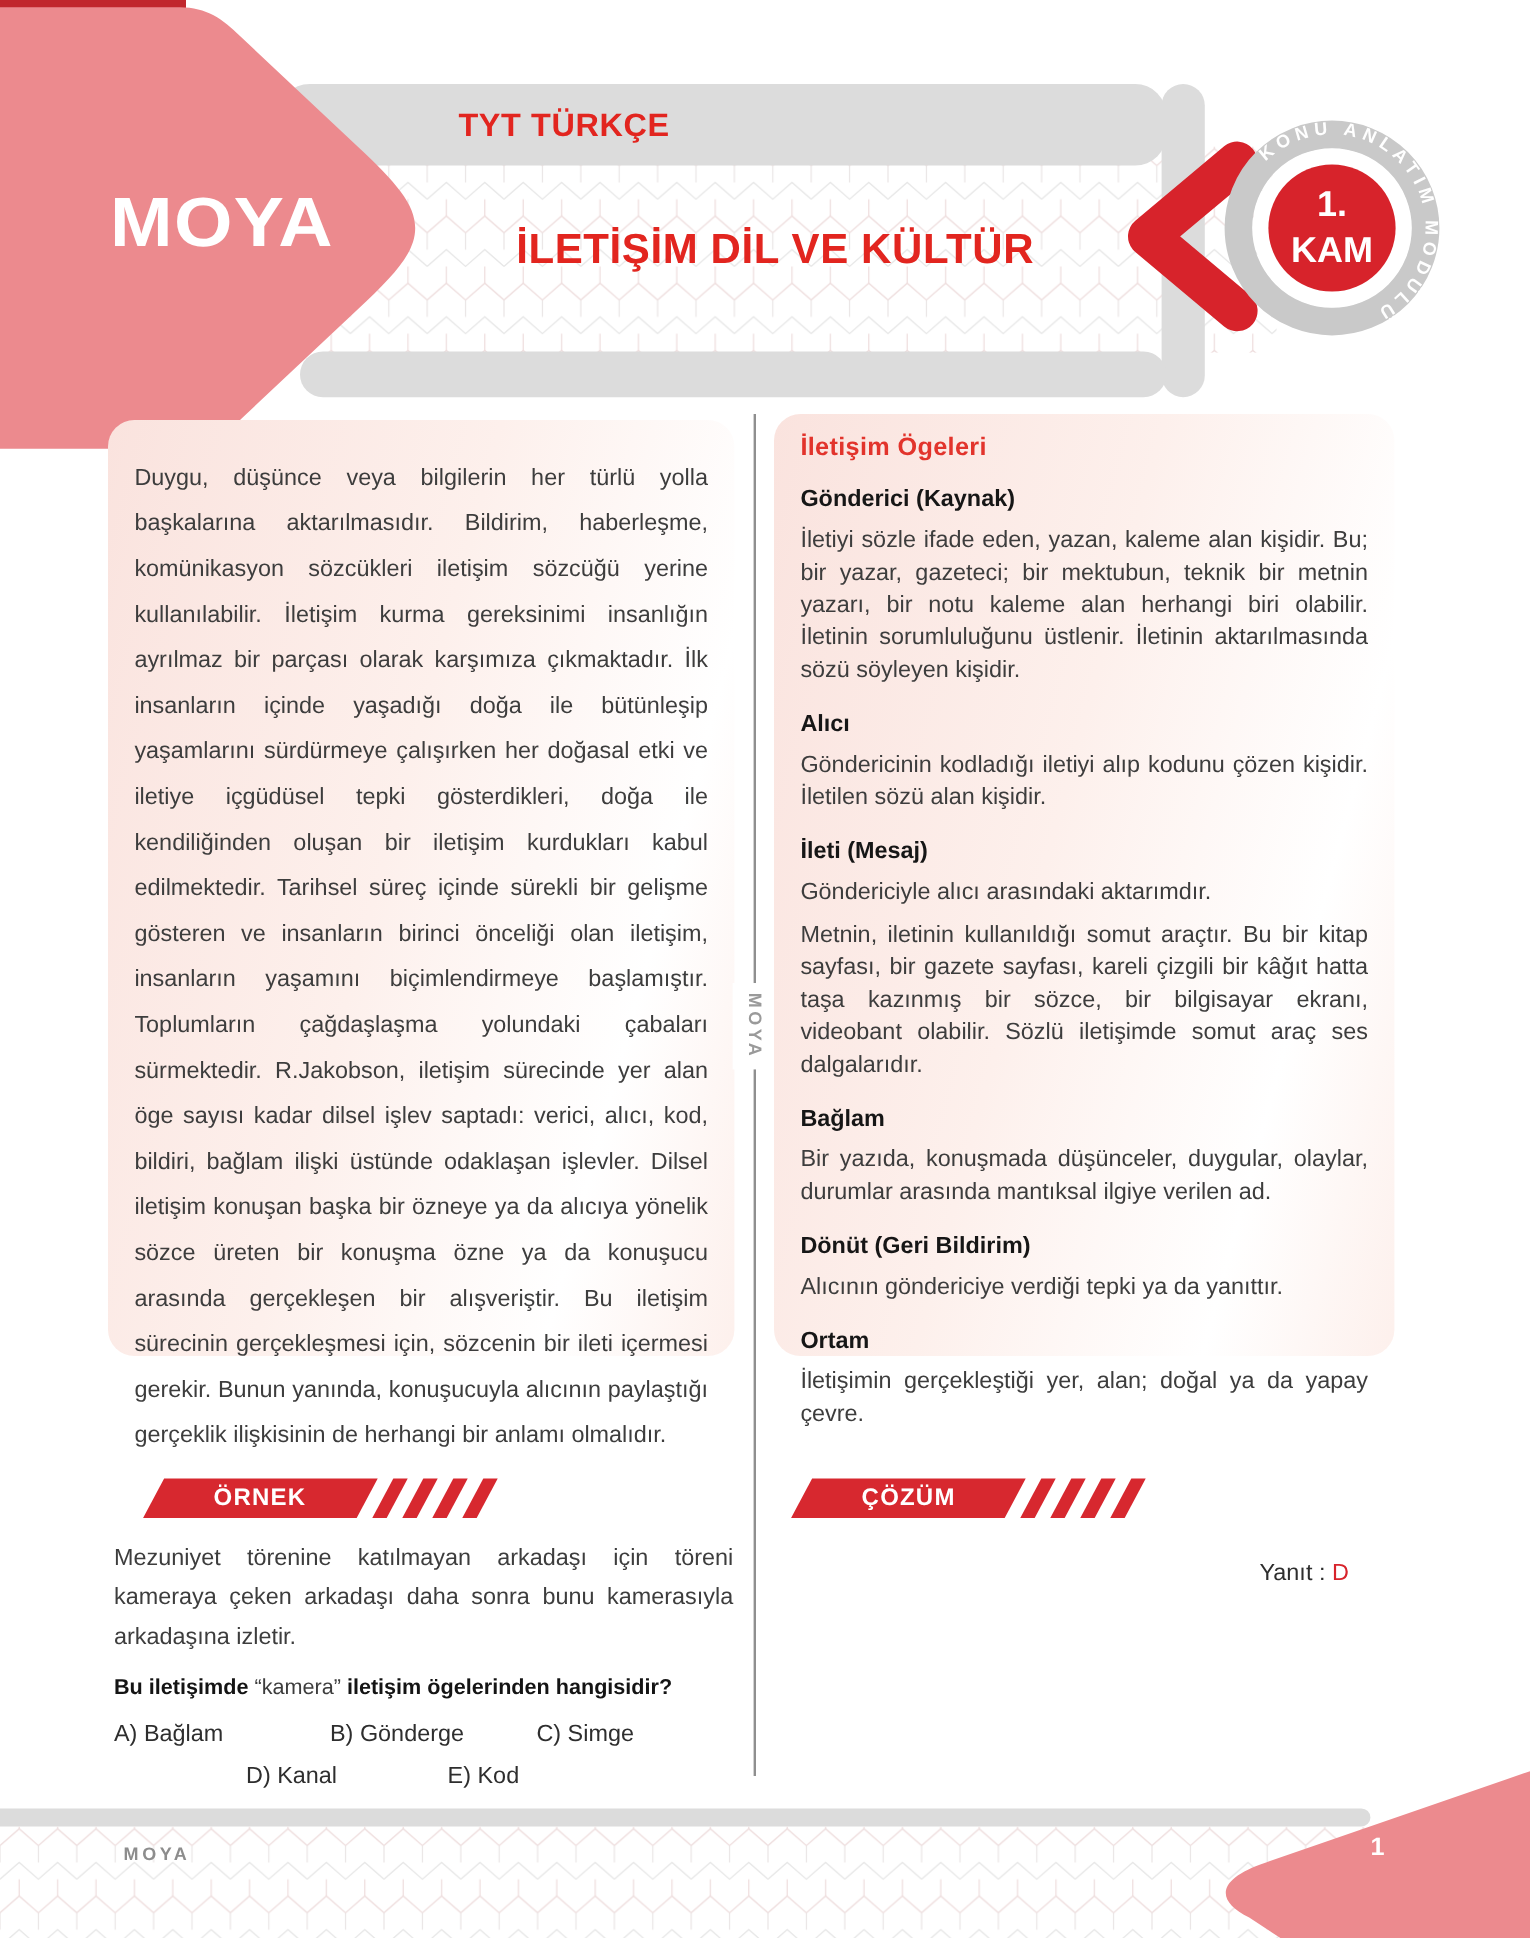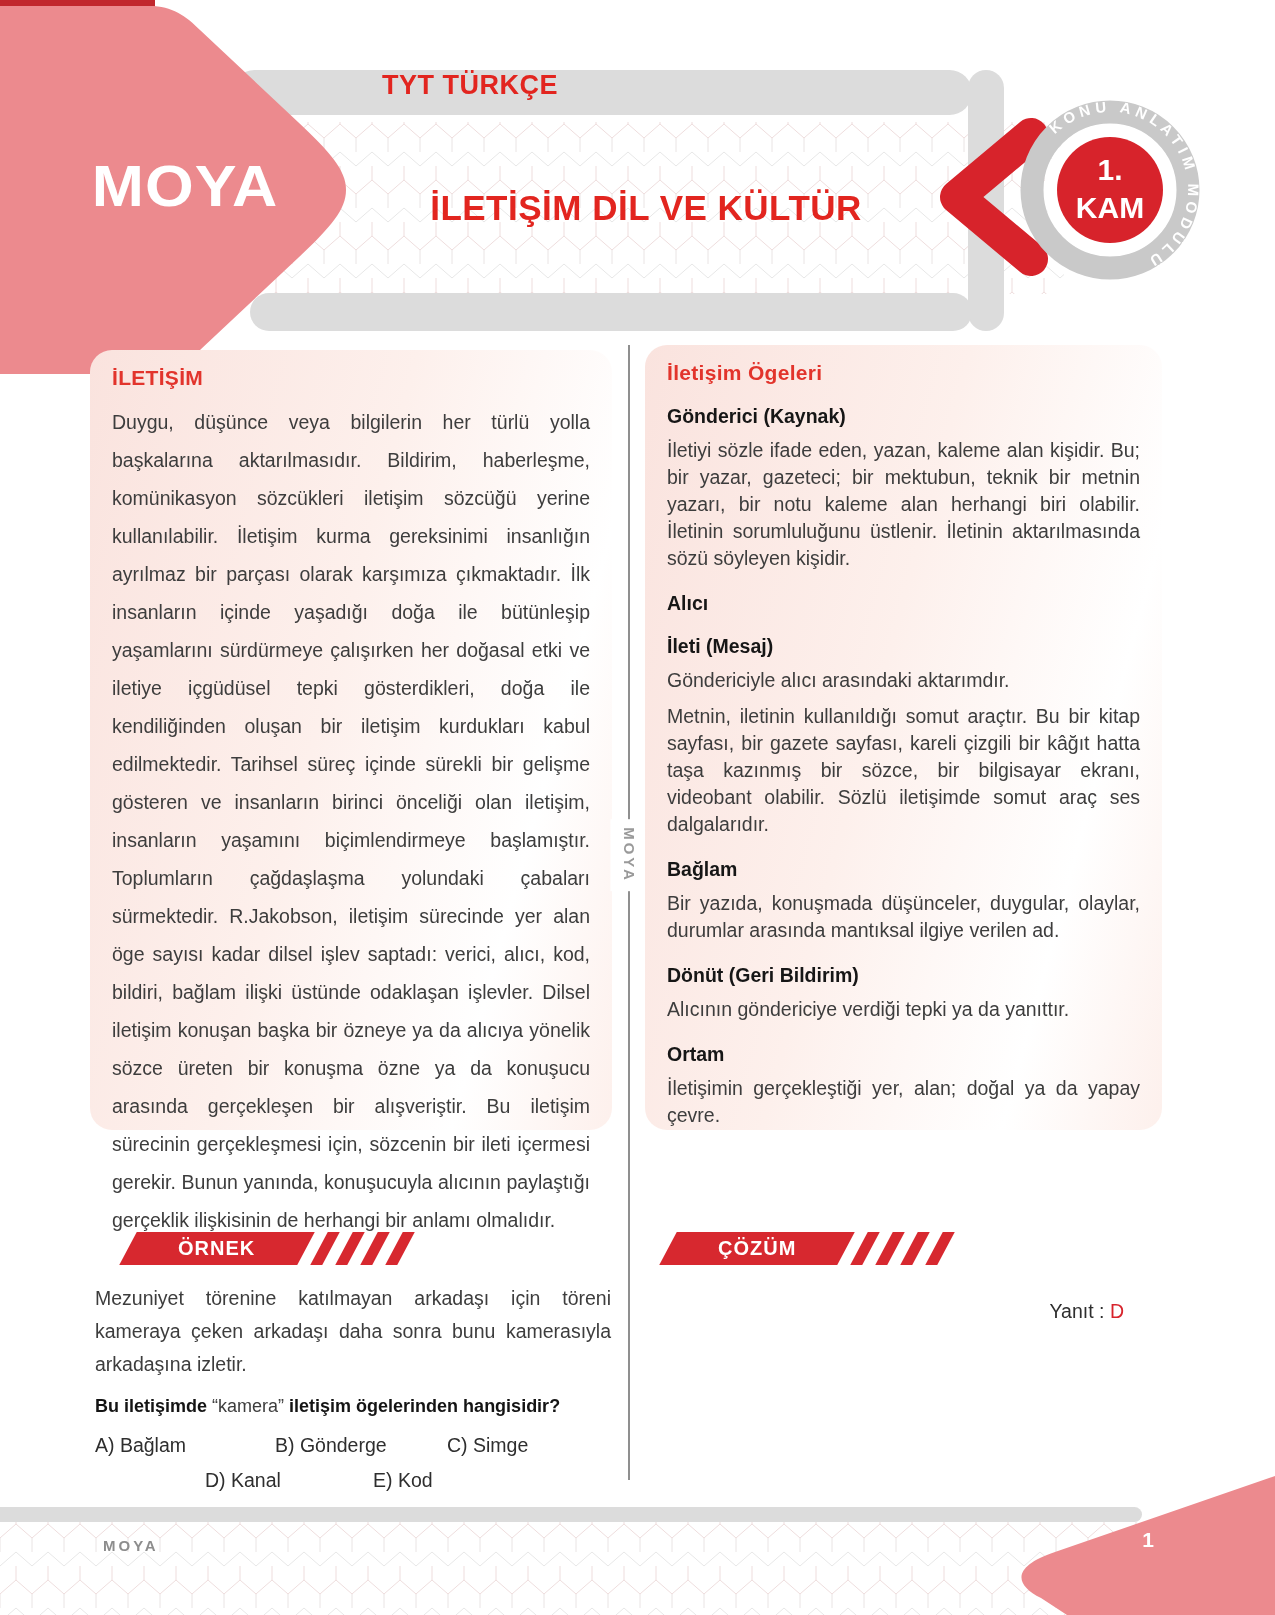--- a/index.html
+++ b/index.html
@@ -2,22 +2,22 @@
 <html><head>
 <meta charset="utf-8">
 <style>
   html,body{margin:0;padding:0;background:#ffffff;}
   .page{position:relative;width:1275px;height:1615px;background:#ffffff;overflow:hidden;
         font-family:"Liberation Sans","DejaVu Sans",sans-serif;}
   .abs{position:absolute;}
 
   
   #red-strip{left:0;top:0;width:155px;height:7px;background:#c1272d;}
-  #top-bar{left:232px;top:70px;width:740px;height:45px;background:#dcdcdc;border-radius:26px;
-           display:flex;align-items:flex-start;}
+  #top-bar{left:232px;top:70px;width:740px;height:68px;background:#dcdcdc;border-radius:26px;
+           display:flex;align-items:center;}
   #top-bar .course{margin-left:150px;color:#e2251f;font-size:27px;font-weight:bold;letter-spacing:.5px;}
   #side-bar-gray{left:968px;top:70px;width:36px;height:261px;background:#dcdcdc;border-radius:18px;}
   #bottom-bar{left:250px;top:293px;width:722px;height:38px;background:#dcdcdc;border-radius:19px;}
   #band-pattern{left:228px;top:122px;width:836px;height:172px;}
   #band-title{left:228px;top:122px;width:836px;height:172px;display:flex;align-items:center;
               justify-content:center;color:#e2251f;font-size:35px;font-weight:bold;letter-spacing:.5px;}
   #pink-shape{left:0;top:0;width:360px;height:380px;}
   #logo{left:40px;top:152px;width:290px;text-align:center;color:#ffffff;font-size:58px;font-weight:800;
         letter-spacing:1px;transform:scaleX(1.08);}
   #chevron{left:925px;top:115px;width:130px;height:165px;}
@@ -114,34 +114,34 @@
     <circle cx="110" cy="110" r="53" fill="#d7232b"></circle>
     <path id="ringPath" d="M 54.8 54.8 A 78 78 0 1 1 65.3 173.9" fill="none"></path>
     <text font-size="15" font-weight="bold" fill="#ffffff" letter-spacing="4.5">
       <textPath href="#ringPath">KONU ANLATIM MODÜLÜ</textPath>
     </text>
     <text x="110" y="100" text-anchor="middle" font-size="30" font-weight="bold" fill="#ffffff">1.</text>
     <text x="110" y="138" text-anchor="middle" font-size="30" font-weight="bold" fill="#ffffff">KAM</text>
   </svg>
 
   <div class="abs content-box" id="left-box">
-    <div class="box-heading">İLETİŞİM</div>
     <div class="para-left">Duygu, düşünce veya bilgilerin her türlü yolla başkalarına aktarılmasıdır. Bildirim, haberleşme, komünikasyon sözcükleri iletişim sözcüğü yerine kullanılabilir. İletişim kurma gereksinimi insanlığın ayrılmaz bir parçası olarak karşımıza çıkmaktadır. İlk insanların içinde yaşadığı doğa ile bütünleşip yaşamlarını sürdürmeye çalışırken her doğasal etki ve iletiye içgüdüsel tepki gösterdikleri, doğa ile kendiliğinden oluşan bir iletişim kurdukları kabul edilmektedir. Tarihsel süreç içinde sürekli bir gelişme gösteren ve insanların birinci önceliği olan iletişim, insanların yaşamını biçimlendirmeye başlamıştır. Toplumların çağdaşlaşma yolundaki çabaları sürmektedir. R.Jakobson, iletişim sürecinde yer alan öge sayısı kadar dilsel işlev saptadı: verici, alıcı, kod, bildiri, bağlam ilişki üstünde odaklaşan işlevler. Dilsel iletişim konuşan başka bir özneye ya da alıcıya yönelik sözce üreten bir konuşma özne ya da konuşucu arasında gerçekleşen bir alışveriştir. Bu iletişim sürecinin gerçekleşmesi için, sözcenin bir ileti içermesi gerekir. Bunun yanında, konuşucuyla alıcının paylaştığı gerçeklik ilişkisinin de herhangi bir anlamı olmalıdır.</div>
   </div>
 
   <div class="abs" id="divider"></div>
   <div class="abs" id="divider-label">MOYA</div>
 
   <div class="abs content-box" id="right-box">
     <div class="box-heading">İletişim Ögeleri</div>
 
     <div class="sec-title">Gönderici (Kaynak)</div>
     <div class="sec-body">İletiyi sözle ifade eden, yazan, kaleme alan kişidir. Bu; bir yazar, gazeteci; bir mektubun, teknik bir metnin yazarı, bir notu kaleme alan herhangi biri olabilir. İletinin sorumluluğunu üstlenir. İletinin aktarılmasında sözü söyleyen kişidir.</div>
 
     <div class="sec-title">Alıcı</div>
+    <div class="sec-body">Göndericinin kodladığı iletiyi alıp kodunu çözen kişidir. İletilen sözü alan kişidir.</div>
 
     <div class="sec-title">İleti (Mesaj)</div>
     <div class="sec-body">Göndericiyle alıcı arasındaki aktarımdır.</div>
 
     <div class="sec-body">Metnin, iletinin kullanıldığı somut araçtır. Bu bir kitap sayfası, bir gazete sayfası, kareli çizgili bir kâğıt hatta taşa kazınmış bir sözce, bir bilgisayar ekranı, videobant olabilir. Sözlü iletişimde somut araç ses dalgalarıdır.</div>
 
     <div class="sec-title">Bağlam</div>
     <div class="sec-body">Bir yazıda, konuşmada düşünceler, duygular, olaylar, durumlar arasında mantıksal ilgiye verilen ad.</div>
 
     <div class="sec-title">Dönüt (Geri Bildirim)</div>

